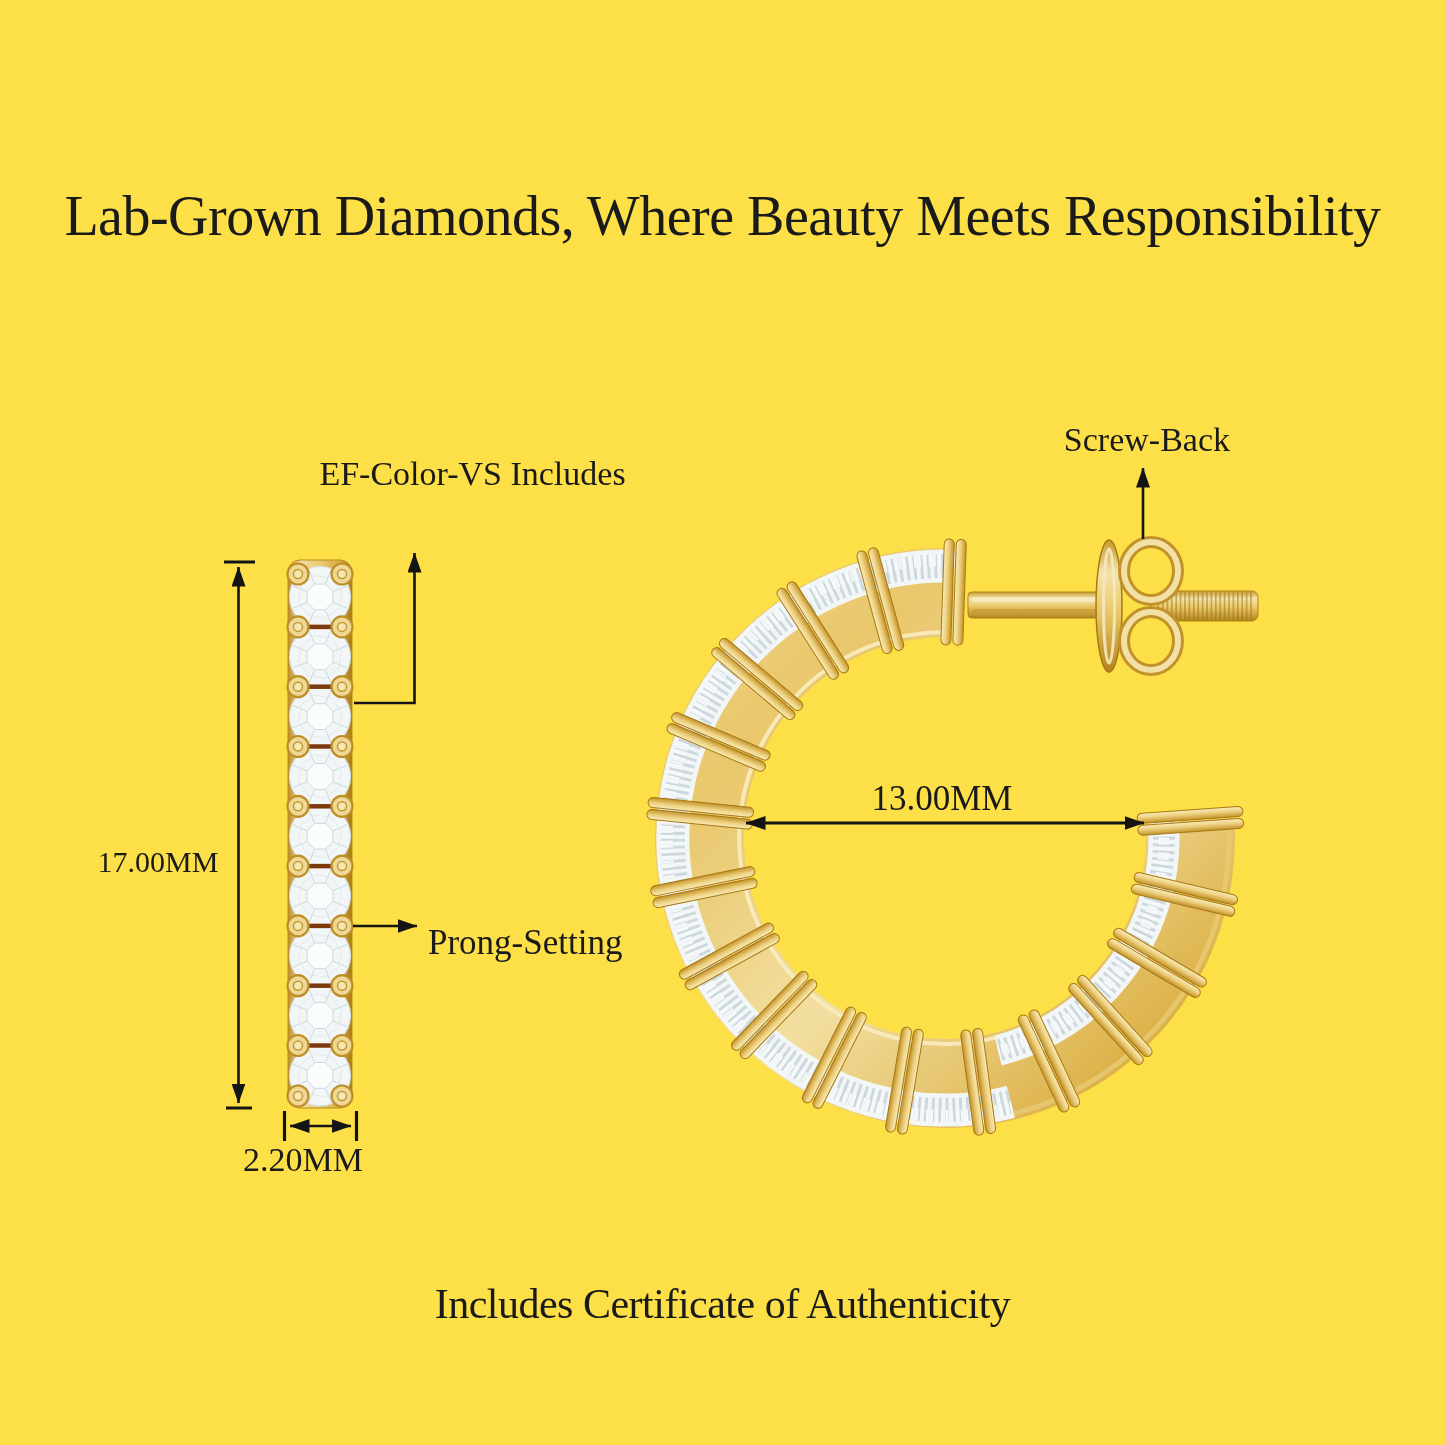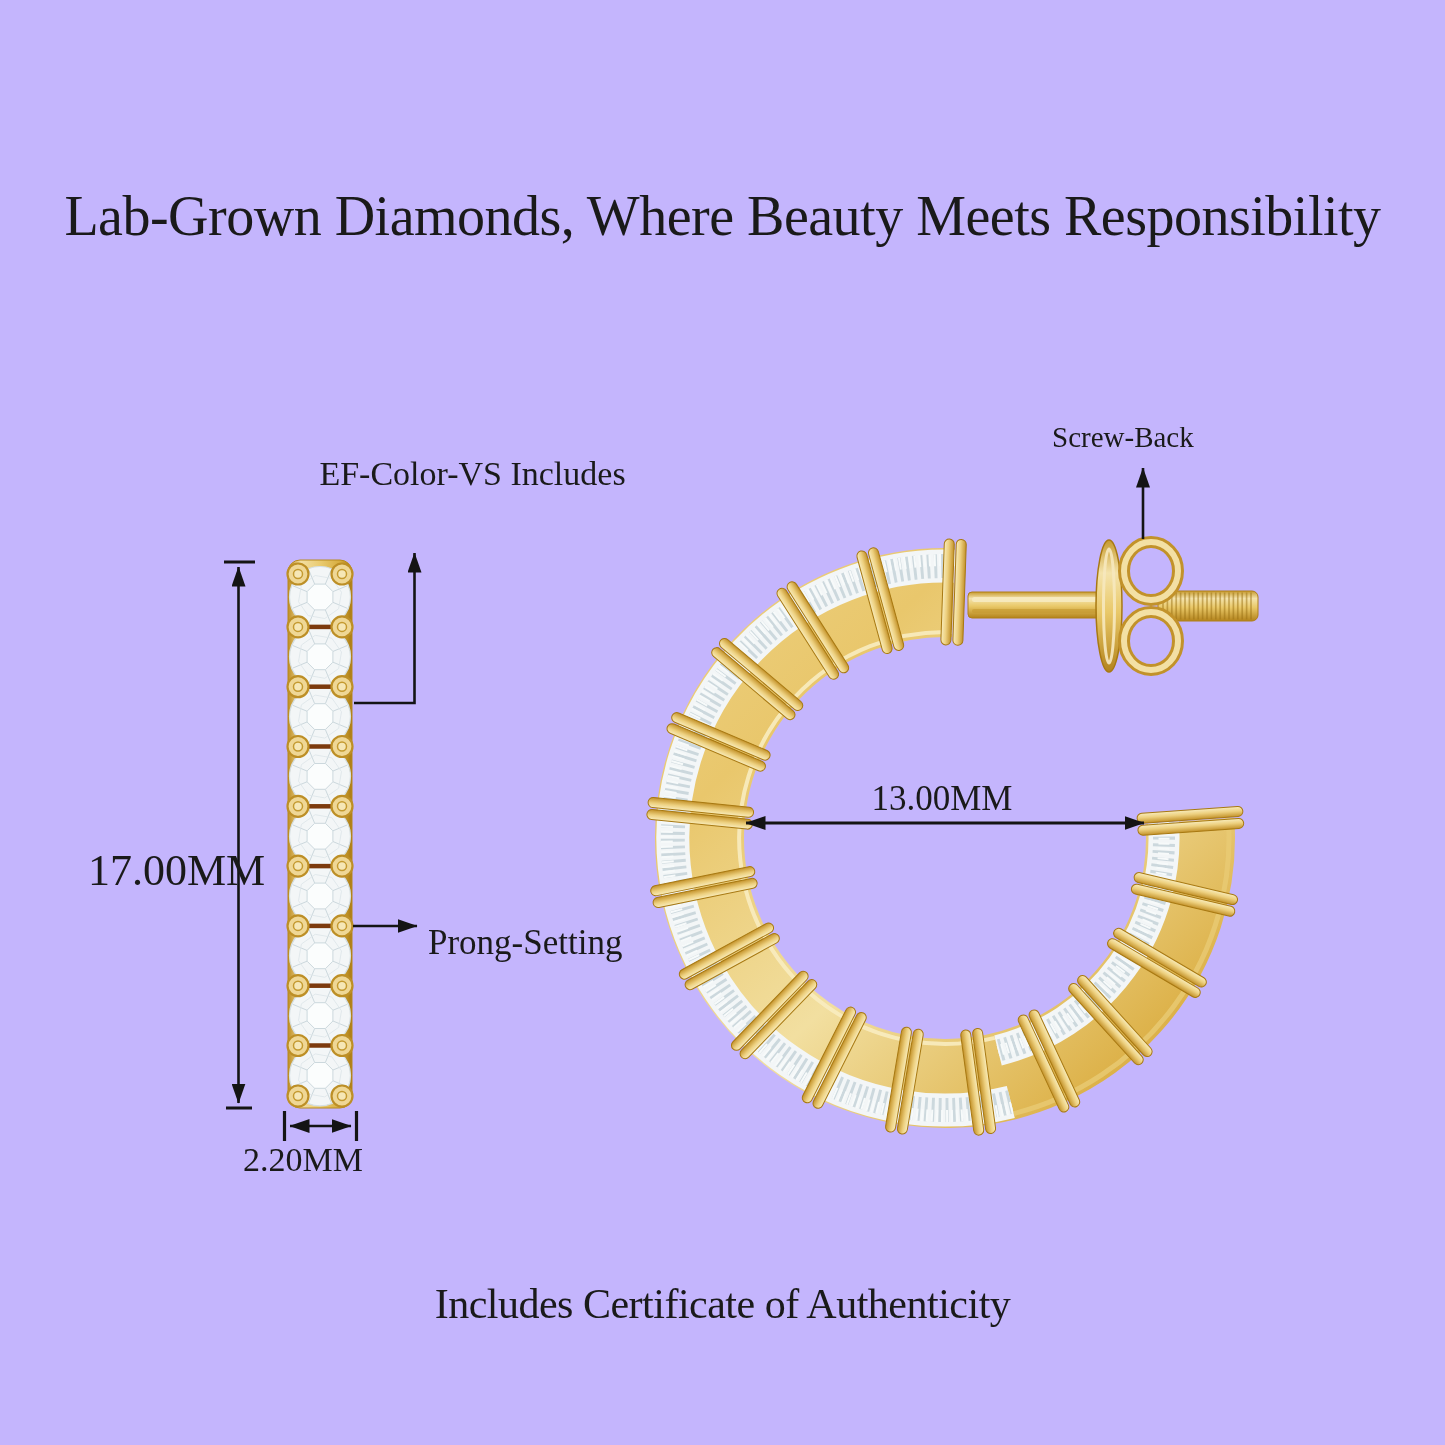--- a/index.html
+++ b/index.html
@@ -1,25 +1,25 @@
 <!DOCTYPE html>
 <html><head>
 <meta charset="utf-8">
 <style>
   html,body{margin:0;padding:0;background:#ffffff;}
-  .canvas{position:relative;width:1445px;height:1445px;background:#c4b5fd;overflow:hidden;
+  .canvas{position:relative;width:1445px;height:1445px;background:#fde047;overflow:hidden;
           font-family:"Liberation Serif", serif;color:#1a1a1a;}
   svg.art{position:absolute;left:0;top:0;}
   .txt{position:absolute;white-space:nowrap;color:#1a1a1a;}
   .title{left:0;right:0;top:184px;text-align:center;font-size:56px;letter-spacing:-0.5px;}
   .annot2mm{left:300px;top:455px;width:345px;text-align:center;font-size:34px;line-height:38px;white-space:normal;}
-  .lab17{left:88px;top:845px;width:140px;text-align:center;font-size:44px;}
+  .lab17{left:88px;top:845px;width:140px;text-align:center;font-size:30px;}
   .lab220{left:243px;top:1141px;width:158px;text-align:left;font-size:34px;}
   .lab1300{left:862px;top:779px;width:160px;text-align:center;font-size:35px;}
-  .labscrew{left:1052px;top:421px;width:178px;text-align:left;font-size:29px;}
+  .labscrew{left:1052px;top:421px;width:178px;text-align:right;font-size:34px;}
   .labprong{left:428px;top:907px;font-size:35px;margin-top:16px;}
   .footer{left:0;right:0;top:1280px;text-align:center;font-size:42px;letter-spacing:-0.5px;font-family:Liberation Serif, serif;}
 </style>
 </head>
 <body>
 
 <div class="canvas">
 
   <svg class="art" width="1445" height="1445" viewBox="0 0 1445 1445">
     <defs>

